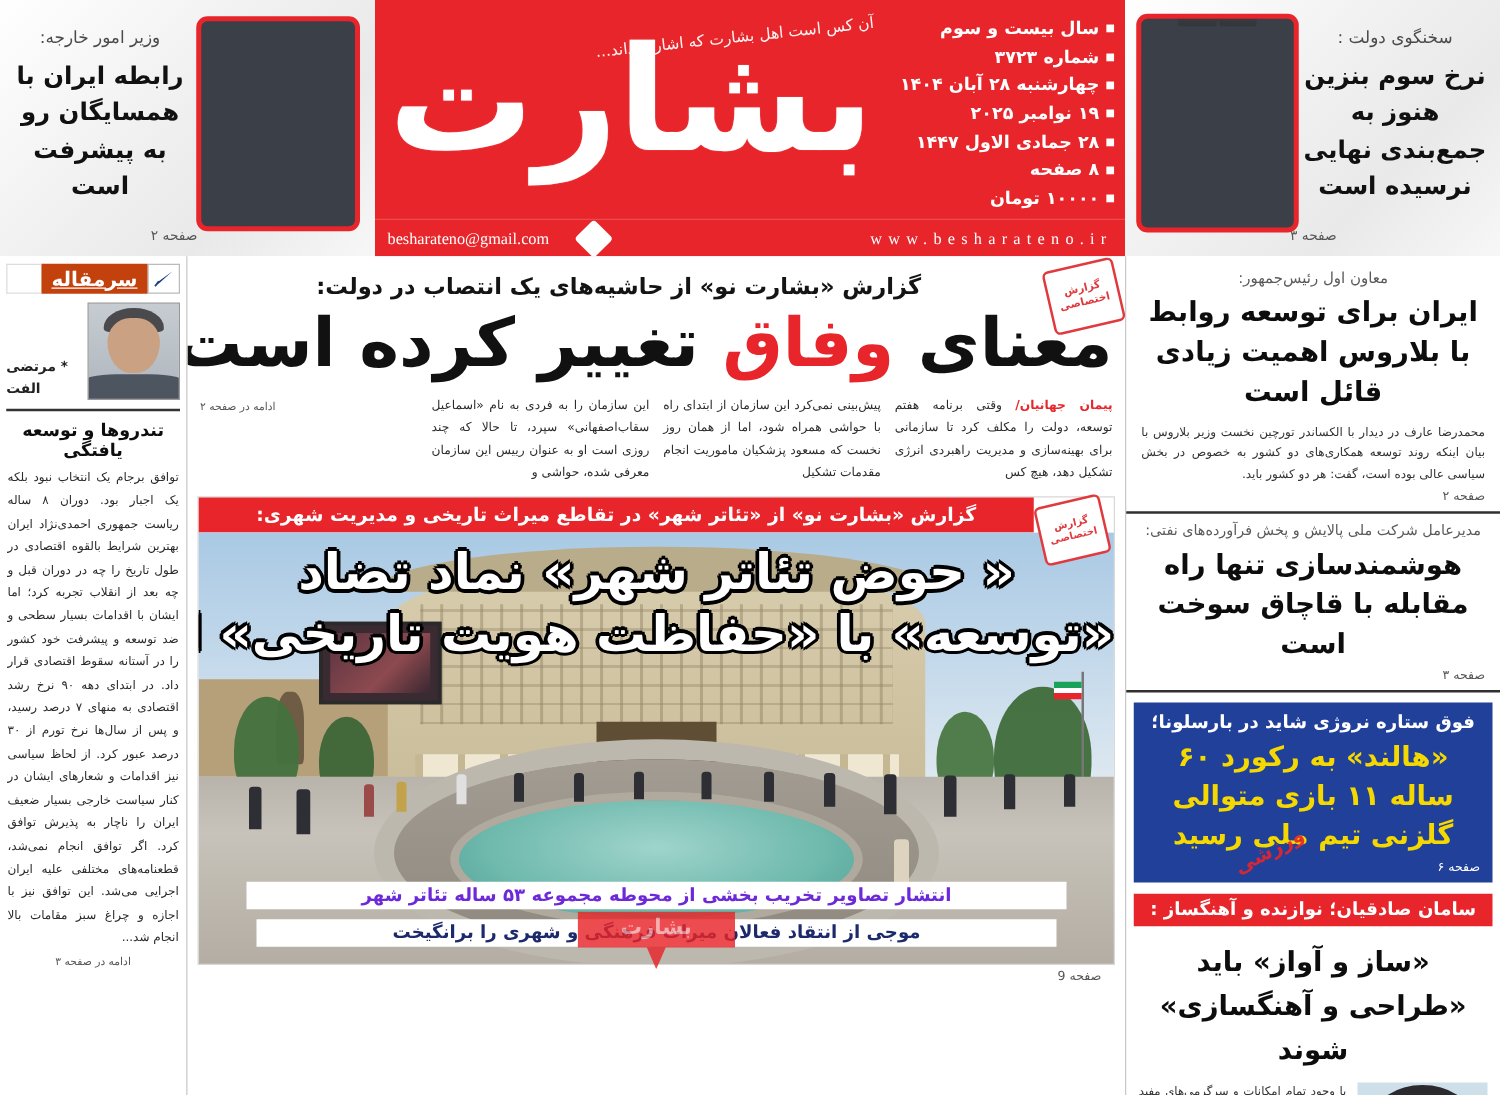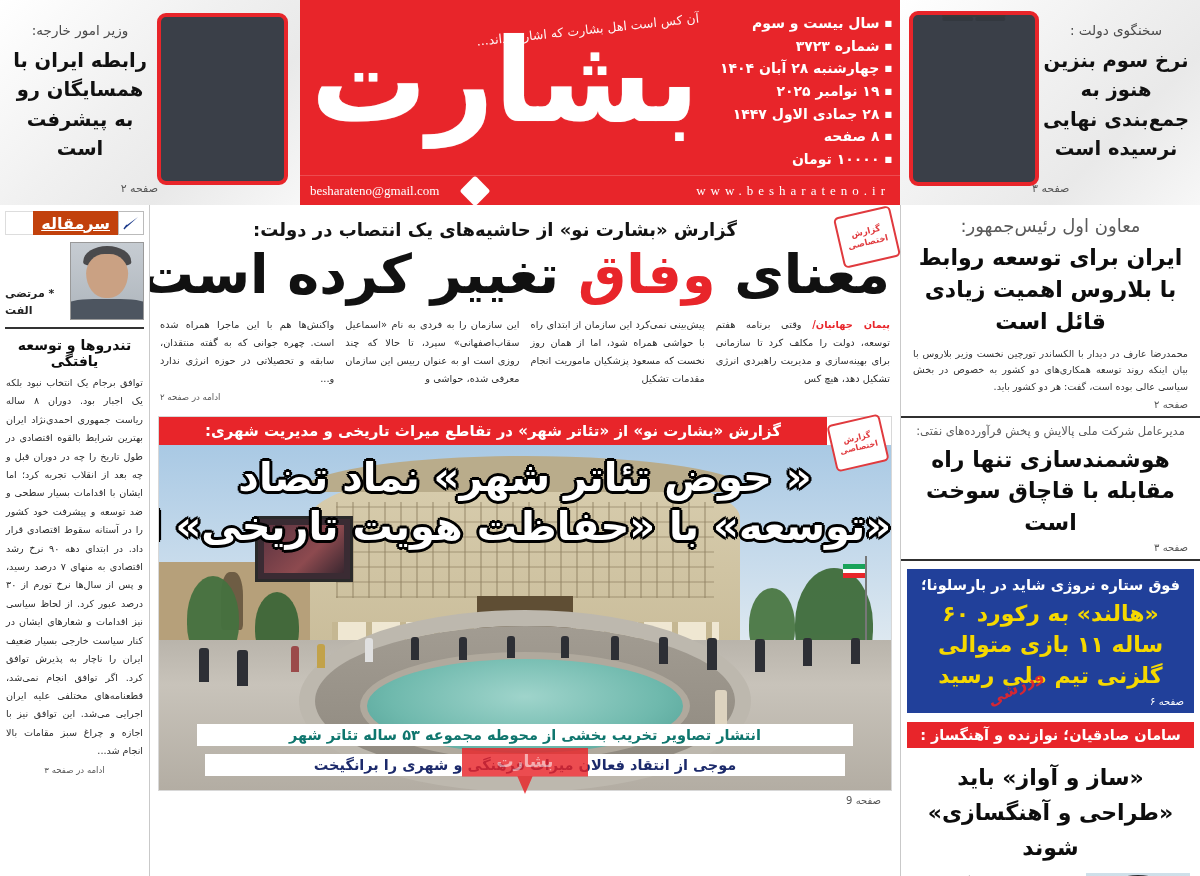--- a/index.html
+++ b/index.html
@@ -95,21 +95,21 @@
 
   
   .body-grid { display:flex; width:1200px; height:671px; }
 
   .col-left   { width:300px; border-left:1px solid #c9c9c9; position:relative; background:#fff; }
   .col-center { width:750px; position:relative; background:#fff; }
   .col-right  { width:150px; border-right:1px solid #c9c9c9; position:relative; background:#fff; }
 
   
   .lead-box { padding:10px 12px 6px 12px; border-bottom:2px solid #303030; }
-  .lead-kicker { font-size:18px; color:#5a5a5a; text-align:center; margin-bottom:6px; letter-spacing:.5px; }
+  .lead-kicker { font-size:12px; color:#5a5a5a; text-align:center; margin-bottom:6px; letter-spacing:.5px; }
   .lead-head { font-size:22px; font-weight:bold; color:#0d0d0d; line-height:1.45;
     text-align:center; }
   .lead-body { font-size:9.6px; color:#333; line-height:1.72; text-align:justify;
     margin-top:8px; }
   .pg-ref { font-size:10px; color:#555; margin-top:4px; }
 
   .story2 { padding:6px 12px 6px 12px; border-bottom:2px solid #303030; }
   .story2 .lead-kicker { font-size:11.5px; }
   .story2 .lead-head { font-size:22px; line-height:1.42; }
 
@@ -200,21 +200,21 @@
   .pool-inner { position:absolute; left:50%; transform:translateX(-50%); bottom:30px;
     width:330px; height:108px; border-radius:50%;
     background:radial-gradient(ellipse at 50% 40%, #9fd4cb 0%, #6fb9ad 60%, #4d9d92 100%);
     border:7px solid #b0a99d; }
   .person { position:absolute; background:#2d2f35; border-radius:3px 3px 0 0; }
   .flagpole { position:absolute; right:24px; bottom:150px; width:2px; height:84px; background:#777; }
   .flag { position:absolute; right:26px; bottom:212px; width:22px; height:14px;
     background:linear-gradient(#19a35a 33%,#fff 33% 66%,#e8252a 66%); }
 
   .ps-cap1 { position:absolute; left:38px; right:38px; bottom:44px; background:#fff;
-    color:#0f766e; font-size:14.5px; font-weight:bold; text-align:center; padding:3px 6px; z-index:5; }
+    color:#6d28d9; font-size:14.5px; font-weight:bold; text-align:center; padding:3px 6px; z-index:5; }
   .ps-cap2 { position:absolute; left:46px; right:46px; bottom:14px; background:#fff;
     color:#1c2a6b; font-size:14.5px; font-weight:bold; text-align:center; padding:3px 6px; z-index:5; }
 
   .ps-overlay { position:absolute; left:0; right:0; top:8px; z-index:6; text-align:center; }
   .ps-ohead { font-size:40px; font-weight:bold; color:#fff; line-height:1.22;
     text-shadow:
       -2px -2px 0 #000, 2px -2px 0 #000, -2px 2px 0 #000, 2px 2px 0 #000,
       -3px 0 0 #000, 3px 0 0 #000, 0 -3px 0 #000, 0 3px 0 #000; white-space:nowrap; }
   .ps-page { position:absolute; right:10px; bottom:-16px; font-size:10px; color:#555; }
   .ps-watermark { position:absolute; left:50%; transform:translateX(-50%); bottom:-4px;
@@ -369,21 +369,20 @@
           <span class="lead-in">پیمان جهانیان/</span>
           <span>وقتی برنامه هفتم توسعه، دولت را مکلف کرد تا سازمانی برای بهینه‌سازی و مدیریت راهبردی انرژی تشکیل دهد، هیچ کس</span>
         </div>
         <div class="ccol">
           <span>پیش‌بینی نمی‌کرد این سازمان از ابتدای راه با حواشی همراه شود، اما از همان روز نخست که مسعود پزشکیان ماموریت انجام مقدمات تشکیل</span>
         </div>
         <div class="ccol">
           <span>این سازمان را به فردی به نام «اسماعیل سقاب‌اصفهانی» سپرد، تا حالا که چند روزی است او به عنوان رییس این سازمان معرفی شده، حواشی و</span>
         </div>
         <div class="ccol">
-          <span>واکنش‌ها هم با این ماجرا همراه شده است. چهره جوانی که به گفته منتقدان، سابقه و تحصیلاتی در حوزه انرژی ندارد و...</span>
           <span class="cont">ادامه در صفحه ۲</span>
         </div>
       </div>
 
       <div class="photo-story">
         <div class="ps-stamp">
           <span>گزارش اختصاصی</span>
         </div>
         <div class="ps-bar">گزارش «بشارت نو» از «تئاتر شهر» در تقاطع میراث تاریخی و مدیریت شهری:</div>
 

